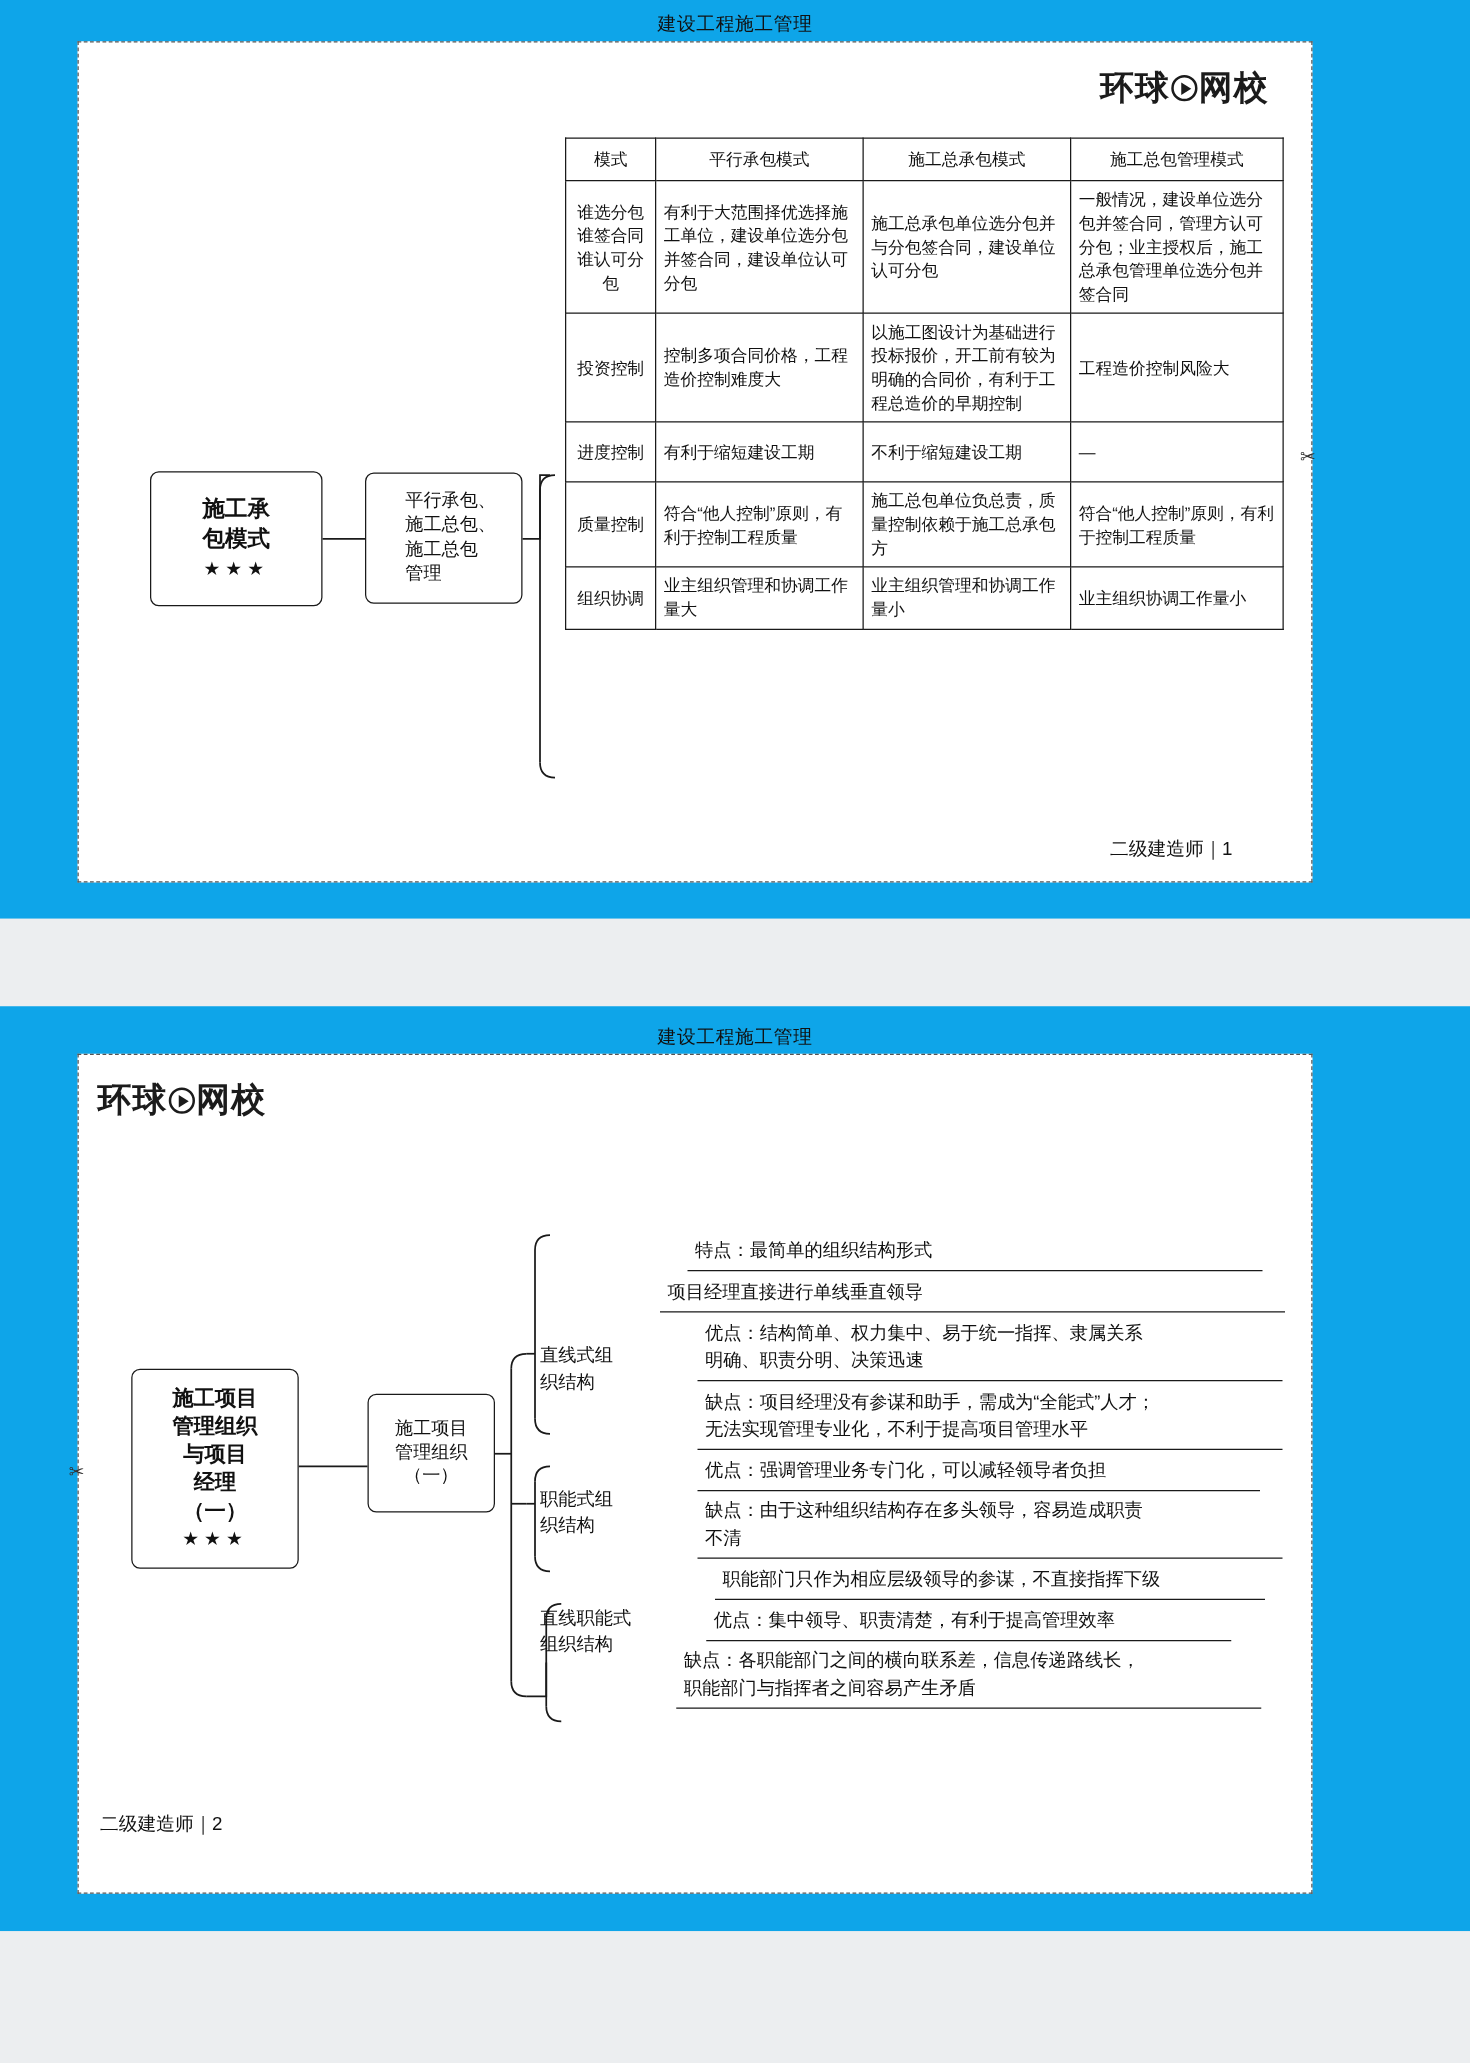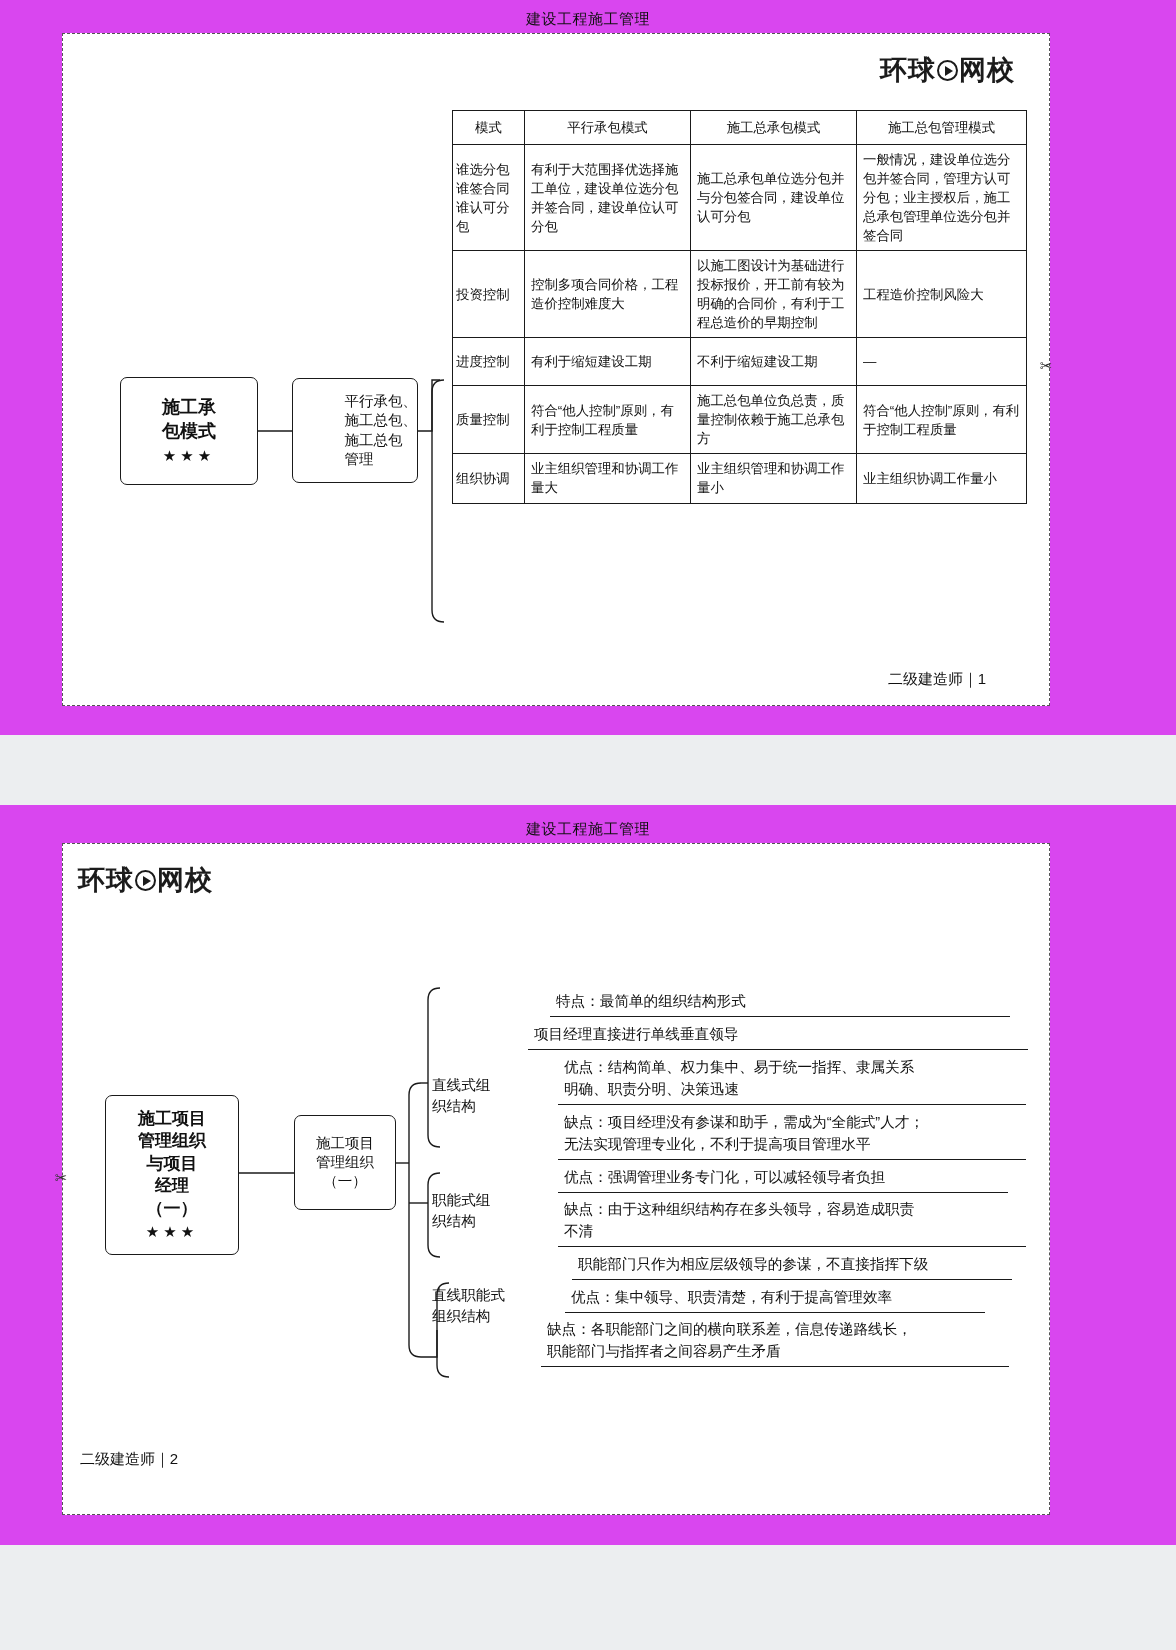--- a/index.html
+++ b/index.html
@@ -12,21 +12,21 @@
     width: 1176px; height: 1650px;
     position: relative;
     background: #eceef0;
     overflow: hidden;
   }
 
   
   .slide {
     position: absolute;
     left: 0; width: 1176px;
-    background: #d946ef;
+    background: #0ea5e9;
   }
   .slide-title {
     text-align: center;
     font-size: 15px;
     color: #111;
     letter-spacing: .5px;
   }
   .slide-frame {
     position: absolute;
     border: 1px dashed #555;
@@ -103,21 +103,21 @@
     border: 1.3px solid #1a1a1a;
     font-size: 13.4px;
     color: #111;
     padding: 5px 6px;
     line-height: 1.42;
     font-weight: normal;
     vertical-align: middle;
     text-align: left;
   }
   .cmp-table thead td { text-align: center; padding: 7px 4px; }
-  .cmp-table td.rowhead { text-align: left; padding: 14px 3px; }
+  .cmp-table td.rowhead { text-align: center; padding: 14px 3px; }
 
   
   .leaf {
     position: absolute;
     font-size: 14.6px;
     color: #111;
     line-height: 1.5;
     border-bottom: 1.4px solid #1a1a1a;
     padding: 2px 2px 3px 6px;
     white-space: pre-line;
@@ -147,21 +147,21 @@
     </div>
 
     <div class="cutmark" style="left:1040px; top:358px;">✂</div>
 
     <div class="node root" style="left:120px; top:377px; width:138px; height:108px; font-size:18px;">
       <div>施工承</div>
       <div>包模式</div>
       <div class="stars">★★★</div>
     </div>
 
-    <div class="node" style="left:292px; top:378px; width:126px; height:105px; font-size:14.5px; white-space:pre-line; align-items:flex-end; padding-left:11px; text-align:left; justify-content:center;">
+    <div class="node" style="left:292px; top:378px; width:126px; height:105px; font-size:14.5px; white-space:pre-line; align-items:center; padding-left:11px; text-align:left; justify-content:center;">
       <span>平行承包、
 施工总包、
 施工总包
 管理</span>
     </div>
 
     <svg class="wires" width="1176" height="735">
       <path d="M258,431 L275,431 L275,431 L292,431" stroke="#1a1a1a" stroke-width="1.4" fill="none"></path>
       <path d="M418,431 L432,431 L432,380 L440,380" stroke="#1a1a1a" stroke-width="1.4" fill="none" transform="translate(0,0)"></path>
       <path d="M432,392 L432,610 " stroke="#1a1a1a" stroke-width="1.4" fill="none"></path>

